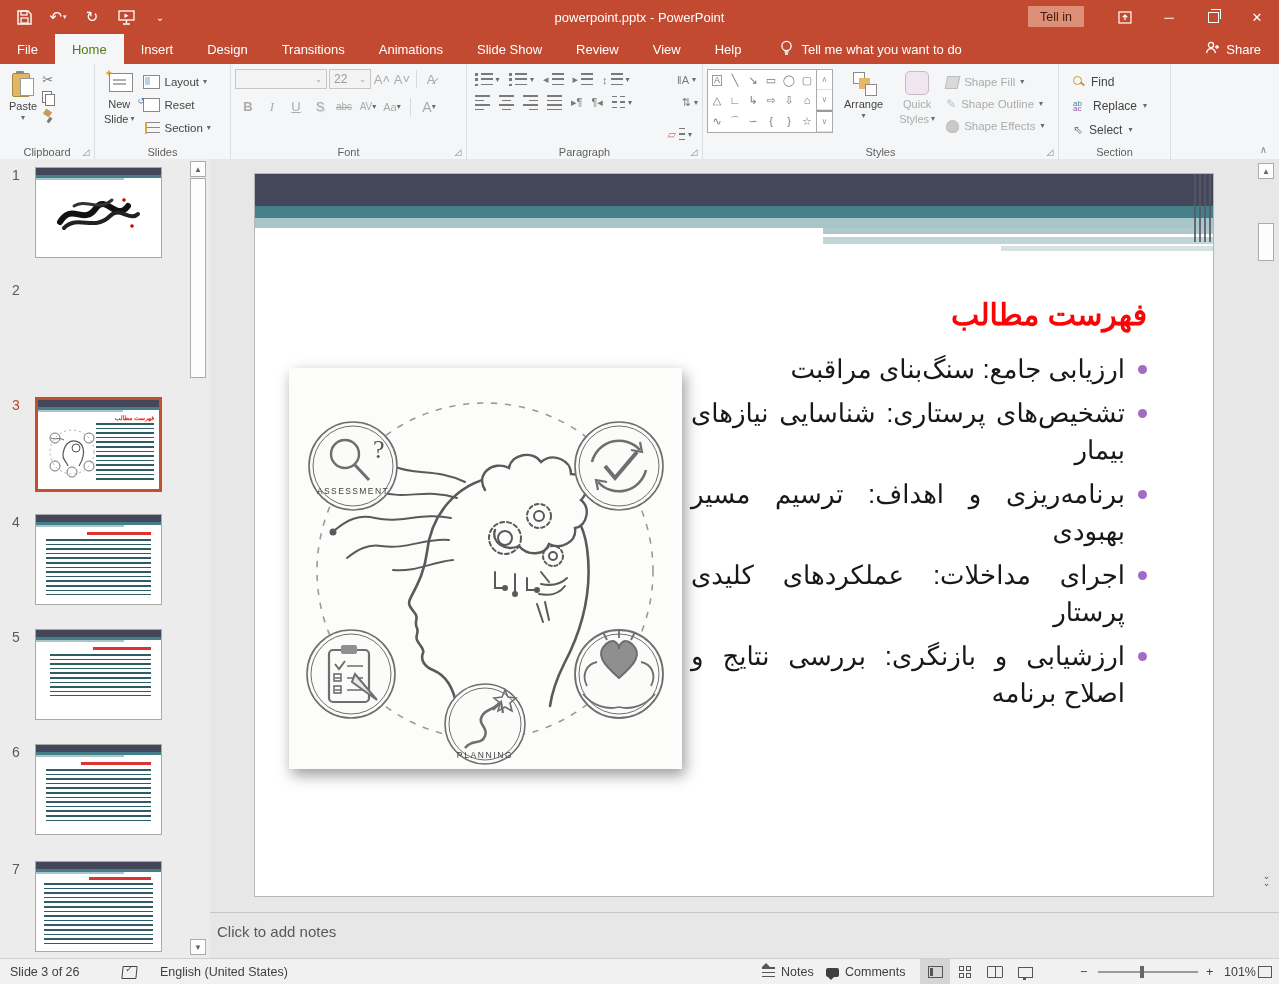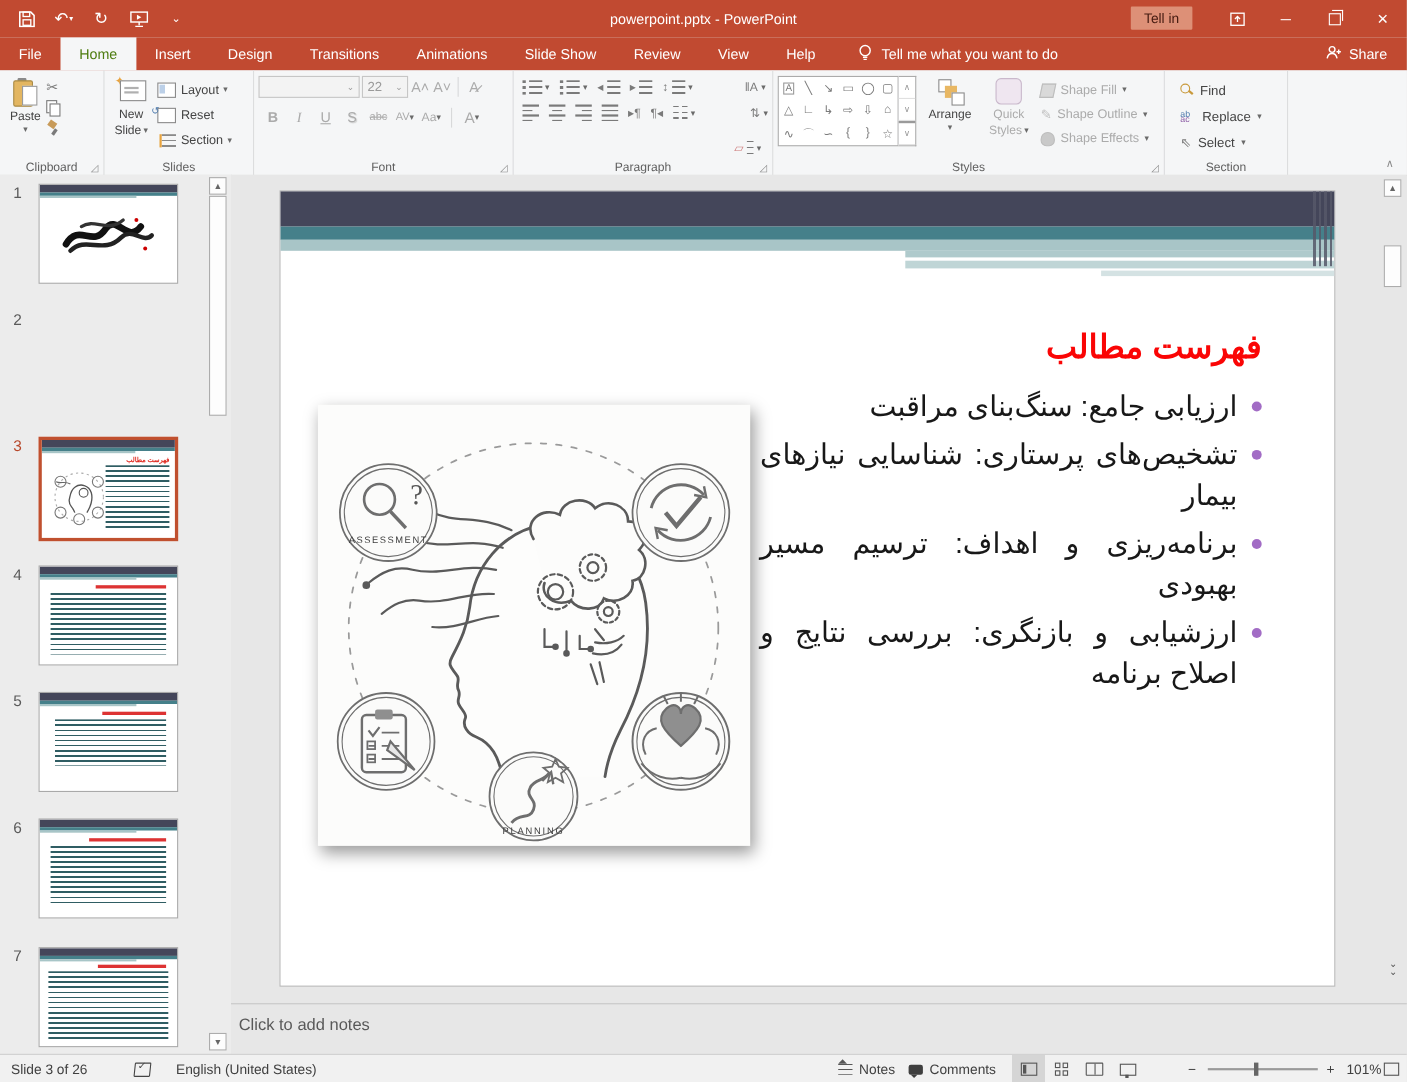--- a/index.html
+++ b/index.html
@@ -610,20 +610,24 @@
         <div class="bullet">
             <span class="bdot"></span>
             <span class="btxt">تشخیص‌های پرستاری: شناسایی نیازهای بیمار</span>
           </div>
         <div class="bullet">
             <span class="bdot"></span>
             <span class="btxt">برنامه‌ریزی و اهداف: ترسیم مسیر بهبودی</span>
           </div>
         <div class="bullet">
             <span class="bdot"></span>
+            <span class="btxt">اجرای مداخلات: عملکردهای کلیدی پرستار</span>
+          </div>
+        <div class="bullet">
+            <span class="bdot"></span>
             <span class="btxt">ارزشیابی و بازنگری: بررسی نتایج و اصلاح برنامه</span>
           </div>
       </div>
 
       <div class="illus">
         <svg width="393" height="401" viewBox="0 0 393 401">
           <g fill="none" stroke="#5a5a5a" stroke-width="2" stroke-linecap="round">
             <circle cx="196" cy="203" r="168" stroke="#9a9a9a" stroke-width="1.6" stroke-dasharray="5 9"></circle>
 
             <path d="M168 338 C164 320 158 308 144 302 C136 299 131 292 134 285 C136 281 130 277 128 272 C126 268 130 265 128 260 C125 255 129 251 127 247 C123 240 117 238 122 229 C130 214 136 201 138 184 C142 147 167 116 205 109 C251 101 292 134 298 180 C304 224 293 262 275 296 C267 312 263 324 261 338" stroke-width="2.6" fill="#FDFDFC"></path>

